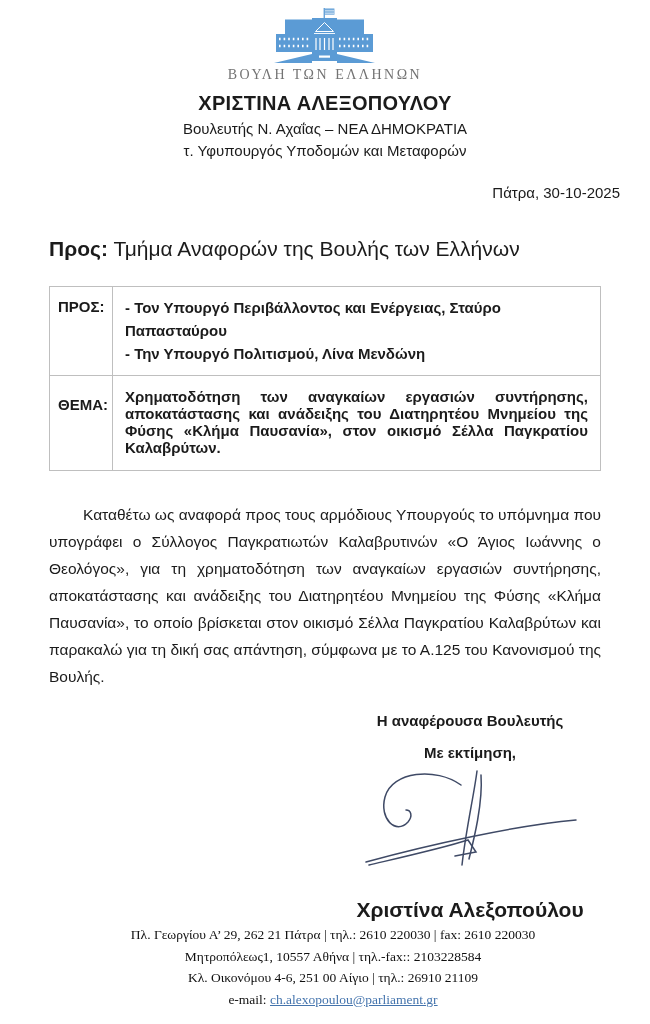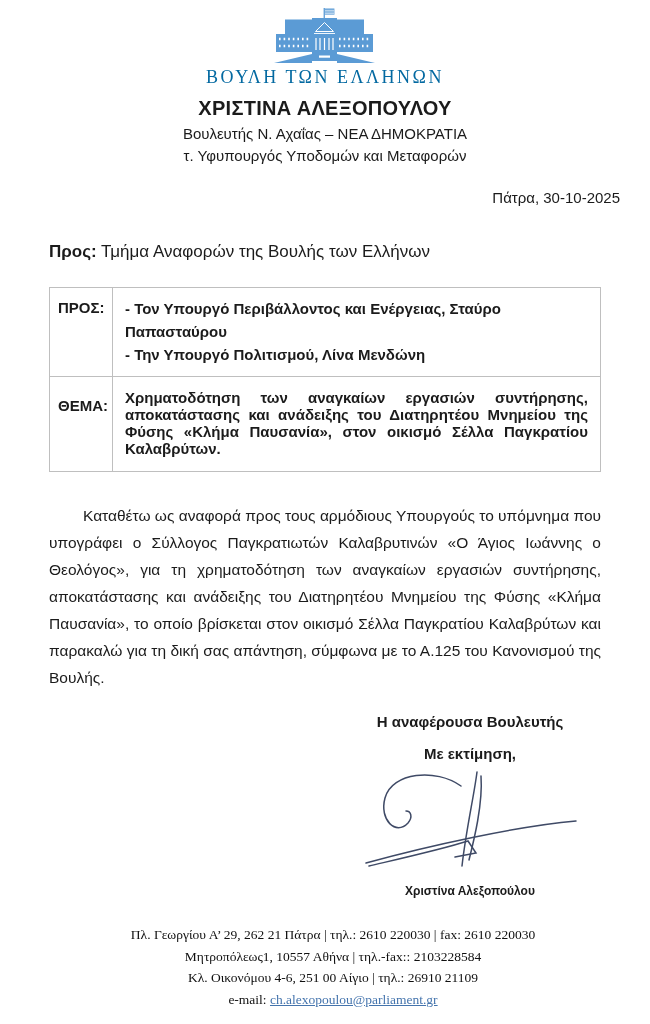--- a/index.html
+++ b/index.html
@@ -12,29 +12,29 @@
     color:#1b1b1b;
     font-family:"Liberation Sans", sans-serif;
     overflow:hidden;
   }
   
   .header { padding-top:8px; text-align:center; }
   .logo-wrap { display:flex; justify-content:center; color:var(--logo-color,#5b9bd5); }
   .org-name {
     margin-top:3px;
     font-family:"Liberation Serif", serif;
-    font-size:18px; letter-spacing:2.5px;
-    color:#0369a1;
+    font-size:14px; letter-spacing:2.5px;
+    color:#737373;
   }
   .mp-name { margin-top:9px; font-size:20px; font-weight:bold; letter-spacing:0.3px; }
   .mp-sub { font-size:15px; line-height:22px; margin-top:3px; }
   .mp-sub + .mp-sub { margin-top:0; }
   
   .dateline { margin:22px 30px 0 12px; text-align:right; font-size:15px; }
-  .recipient { margin:36px 49px 0 49px; font-size:17px; }
+  .recipient { margin:36px 49px 0 49px; font-size:21px; }
   .recipient b { font-weight:bold; }
   .doc-type { margin-top:29px; text-align:center; font-size:17px; font-weight:bold; letter-spacing:0.5px; }
   
   table.ref {
     margin:25px 49px 0 49px;
     width:552px;
     border-collapse:collapse;
   }
   table.ref td {
     border:1px solid #bfbfbf;
@@ -49,21 +49,21 @@
   .body-par {
     margin:30px 49px 0 49px;
     font-size:15.5px; line-height:27px;
     text-align:justify; text-indent:34px;
   }
   
   .sig-block { width:300px; margin:22px 30px 0 auto; text-align:center; }
   .sig-role { font-size:15px; font-weight:bold; }
   .sig-closing { margin-top:15px; font-size:15px; font-weight:bold; }
   .sig-scribble { margin-top:4px; color:var(--ink-color,#3f4a66); }
-  .sig-name { margin-top:2px; font-size:12px; font-weight:bold; }
+  .sig-name { margin-top:17px; font-size:21px; font-weight:bold; }
   
   .footer {
     position:absolute; left:16px; right:0; bottom:14px;
     text-align:center;
     font-family:"Liberation Serif", serif;
     font-size:13.5px; line-height:21.5px;
     color:#101010;
     margin-top:8px;
   }
   .footer a { color:var(--link-color,#4474ad); text-decoration:underline; cursor:pointer; }

